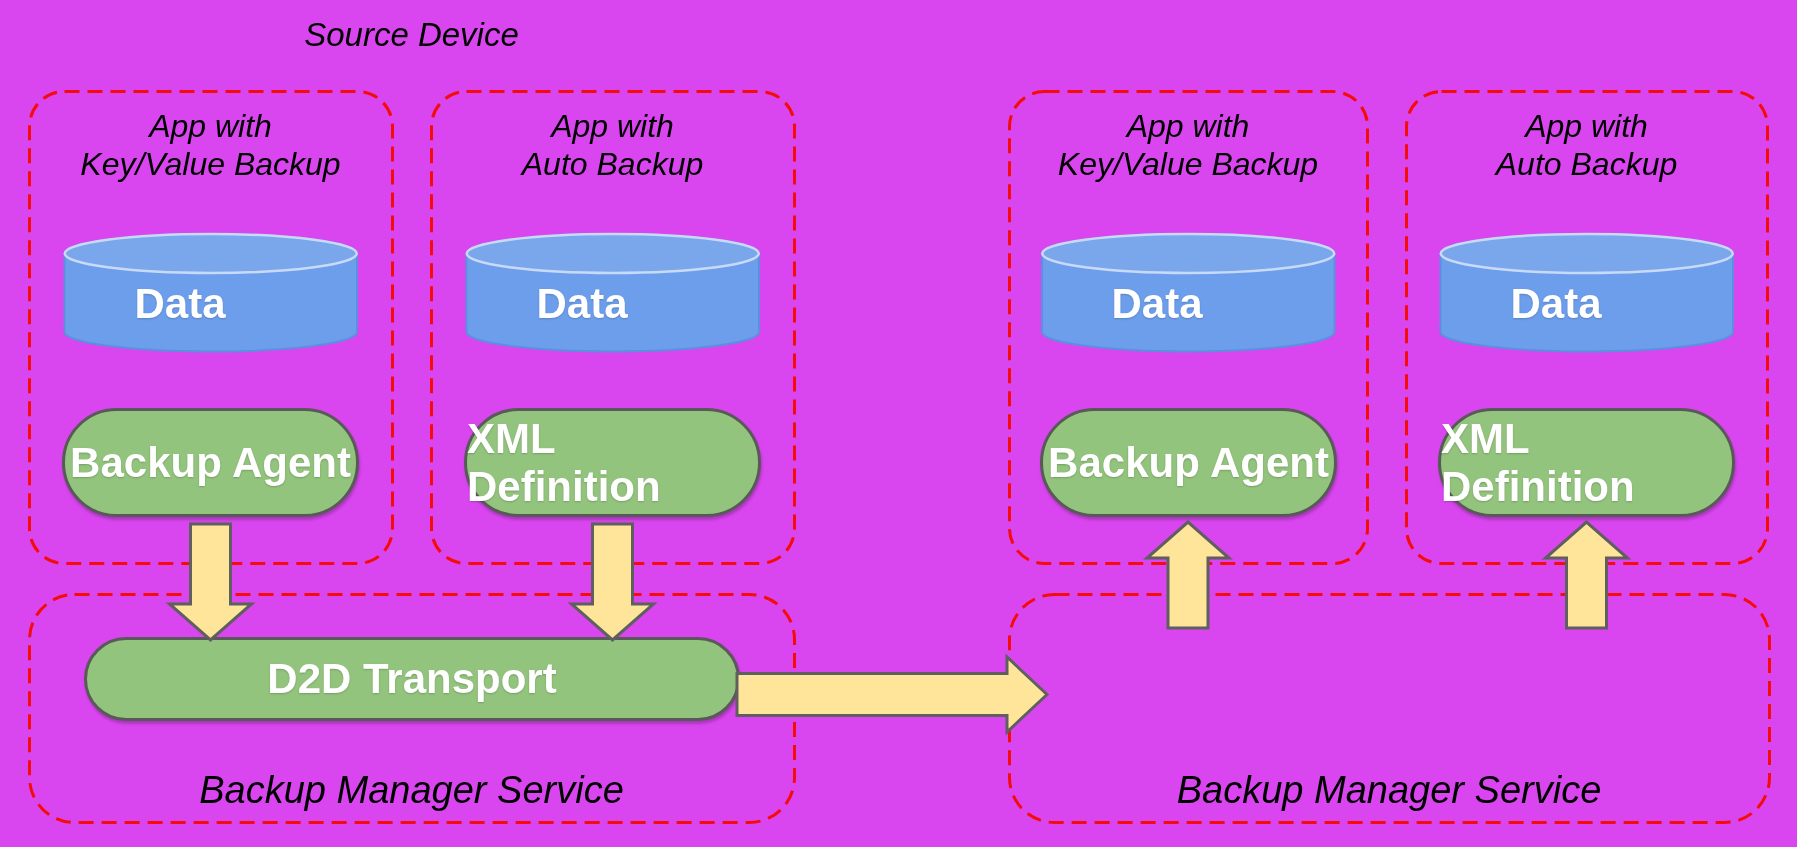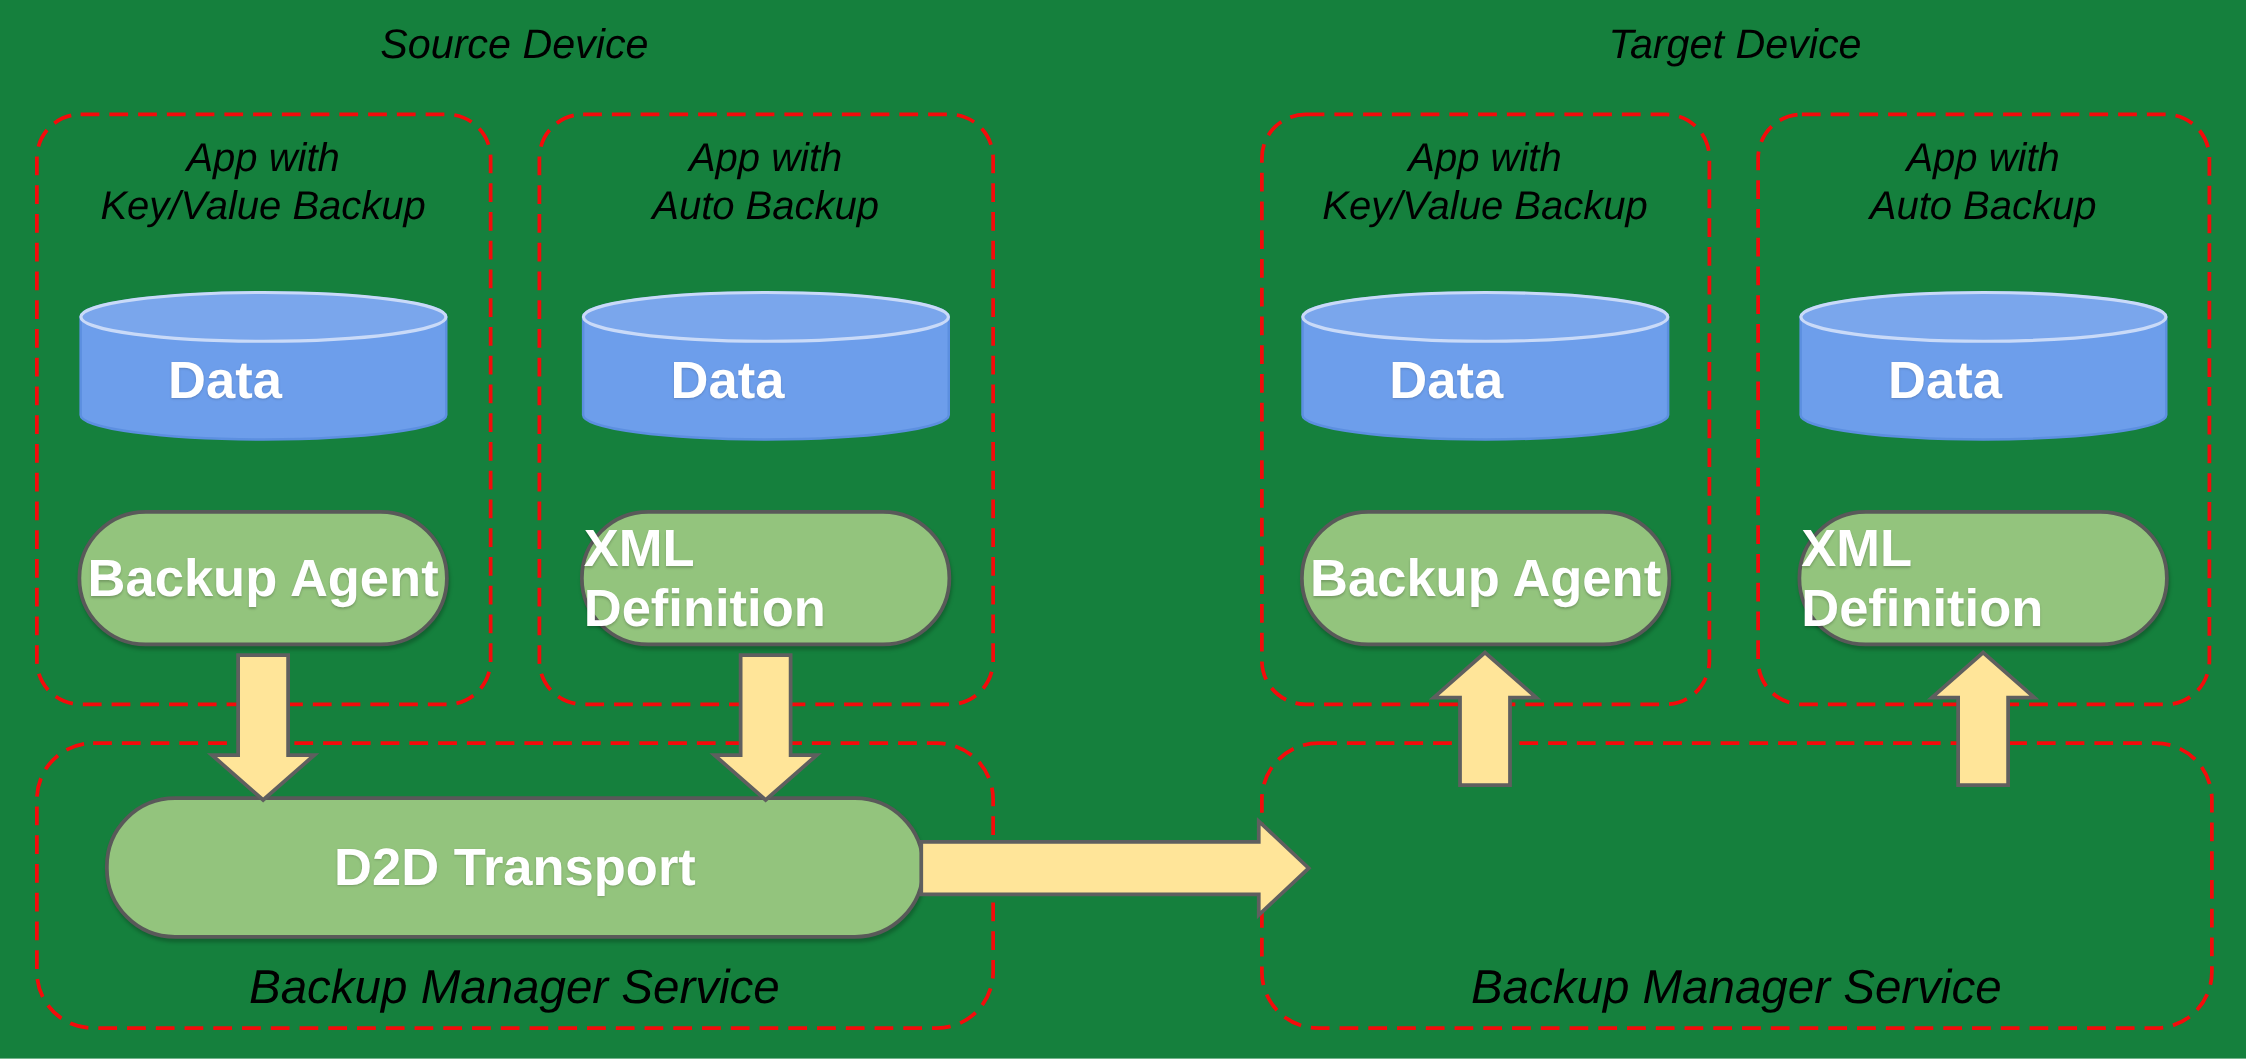--- a/index.html
+++ b/index.html
@@ -1,17 +1,17 @@
 <!DOCTYPE html>
 <html><head>
 <meta charset="utf-8">
 <style>
   html,body{margin:0;padding:0;background:#ffffff;}
   .stage{
-    position:relative;width:1797px;height:847px;background:#15803d;overflow:hidden;
+    position:relative;width:1797px;height:847px;background:#d946ef;overflow:hidden;
     font-family:"Liberation Sans","DejaVu Sans",sans-serif;
   }
   .layer{position:absolute;left:0;top:0;width:1797px;height:847px;}
   .svg-bg{z-index:0;}
   .svg-arrows{z-index:2;pointer-events:none;}
   .txt{position:absolute;z-index:1;text-align:center;color:#000;}
   .device-title{top:16px;font-size:33px;font-style:italic;line-height:38px;}
   .app-label{top:107px;font-size:32px;font-style:italic;line-height:38px;}
   .app-label span{display:block;text-align:center;}
   .data-label{
@@ -19,21 +19,21 @@
     text-shadow:0 1px 2px rgba(0,0,0,0.18);
   }
   .pill{
     position:absolute;z-index:1;background:#93C47D;border:3px solid #595959;border-radius:56px;
     display:flex;align-items:center;justify-content:center;box-sizing:border-box;
     font-size:42px;font-weight:bold;color:#ffffff;
     text-shadow:0 1px 2px rgba(0,0,0,0.2);
     box-shadow:1px 3px 3px rgba(0,0,0,0.22);
   }
   .pill-small{top:408px;width:297px;height:109px;}
-  .pill-transport{top:637px;height:114px;}
+  .pill-transport{top:637px;height:84px;}
   .bms-label{top:768px;font-size:38px;font-style:italic;line-height:44px;}
 </style>
 </head>
 <body>
 
 <div class="stage">
 
   <svg class="layer svg-bg" viewBox="0 0 1797 847">
 
     <rect x="29.5" y="91.5" width="363" height="472" rx="35" fill="none" stroke="#F40B0B" stroke-width="3" stroke-dasharray="15 8"></rect>
@@ -56,21 +56,20 @@
       <path d="M1.5 20.5 A146 19.5 0 0 1 294 20.5 V99 A146 19.5 0 0 1 1.5 99 Z" fill="#6D9EEB" stroke="#5C8FE0" stroke-width="2"></path>
       <ellipse cx="147.75" cy="20.5" rx="146" ry="19.5" fill="#7AA6EC" stroke="#C9DAF8" stroke-width="2.5"></ellipse>
     </g>
     <g transform="translate(1439,233)">
       <path d="M1.5 20.5 A146 19.5 0 0 1 294 20.5 V99 A146 19.5 0 0 1 1.5 99 Z" fill="#6D9EEB" stroke="#5C8FE0" stroke-width="2"></path>
       <ellipse cx="147.75" cy="20.5" rx="146" ry="19.5" fill="#7AA6EC" stroke="#C9DAF8" stroke-width="2.5"></ellipse>
     </g>
   </svg>
 
   <div class="txt device-title" style="left:28px;width:767px;">Source Device</div>
-  <div class="txt device-title" style="left:1008px;width:760px;">Target Device</div>
 
   <div class="txt app-label" style="left:28px;width:365px;">
     <span>App with</span>
     <span>Key/Value Backup</span>
   </div>
   <div class="txt app-label" style="left:430px;width:365px;">
     <span>App with</span>
     <span>Auto Backup</span>
   </div>
   <div class="txt app-label" style="left:1008px;width:360px;">

